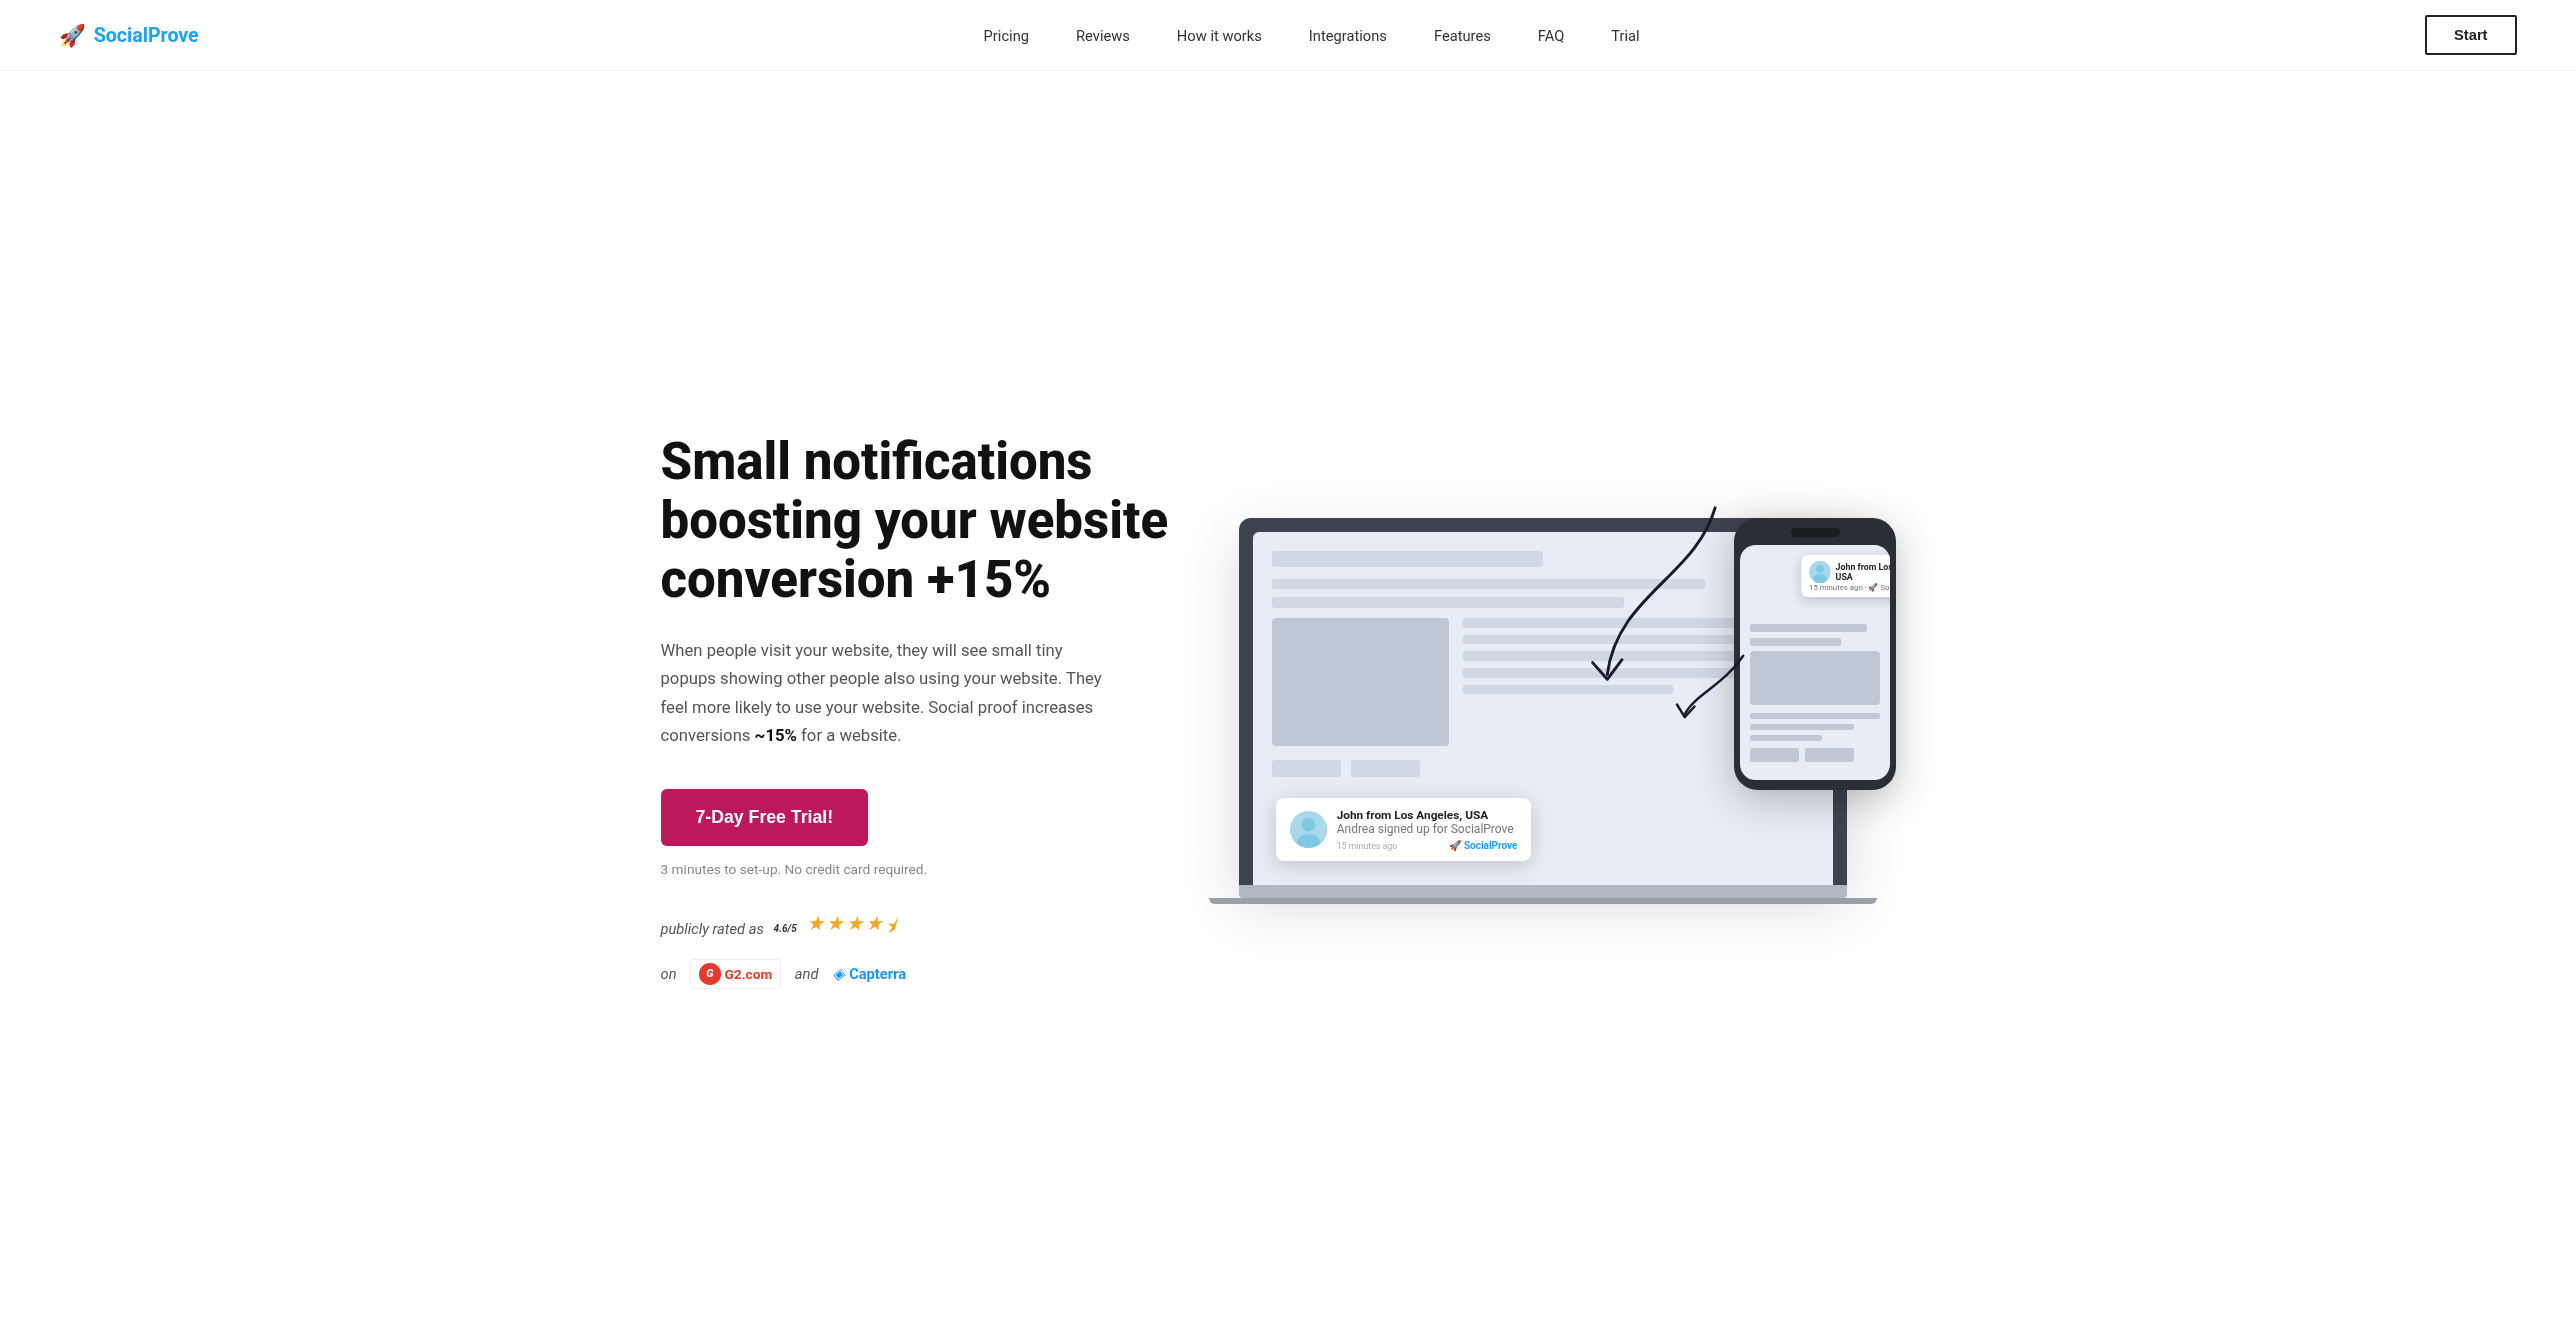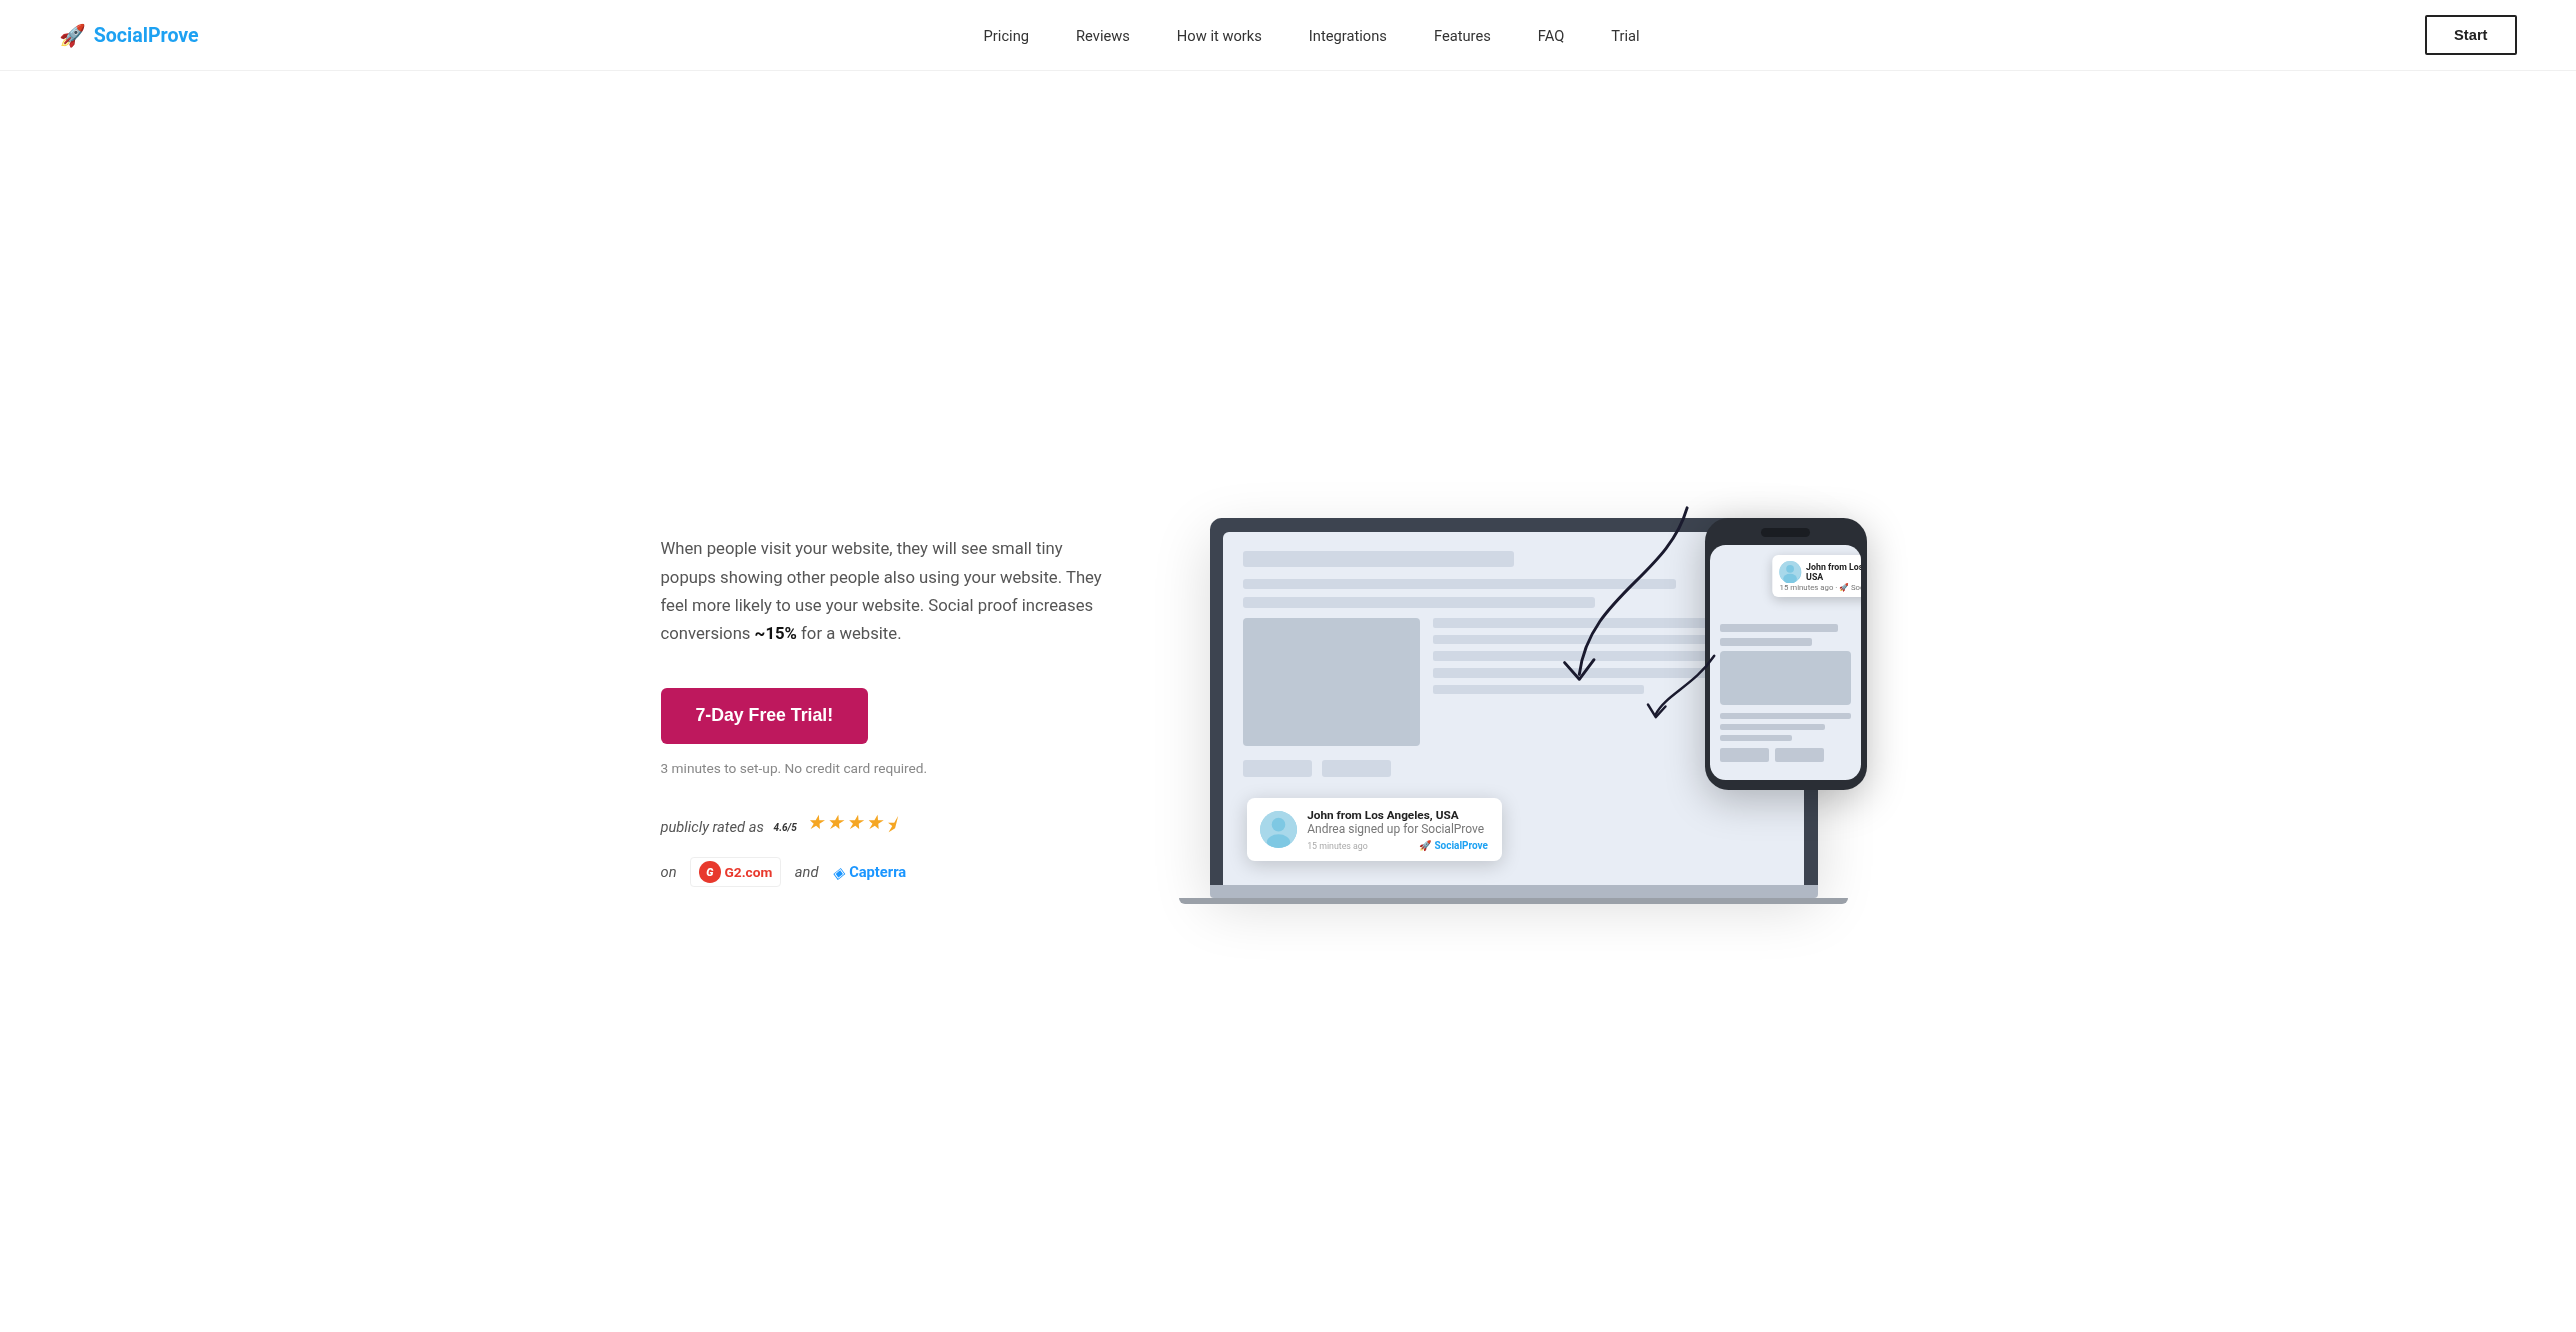--- a/index.html
+++ b/index.html
@@ -135,20 +135,21 @@
     <li><a href="#">Features</a></li>
     <li><a href="#">FAQ</a></li>
     <li><a href="#">Trial</a></li>
   </ul>
   <button class="nav-start-btn">Start</button>
 </nav>
 
 <section class="hero">
 
   <div class="hero-left">
+    <h1 class="hero-title">Small notifications boosting your website conversion +15%</h1>
     <p class="hero-desc">
       <span>When people visit your website, they will see small tiny popups showing other people also using your website. They feel more likely to use your website. Social proof increases conversions </span><strong>~15%</strong><span> for a website.</span>
     </p>
     <button class="trial-btn">7-Day Free Trial!</button>
     <p class="setup-note">3 minutes to set-up. No credit card required.</p>
 
     <div class="rating-section">
       <div class="rating-row">
         <span>publicly rated as</span>
         <span class="rating-score">4.6/5</span>

